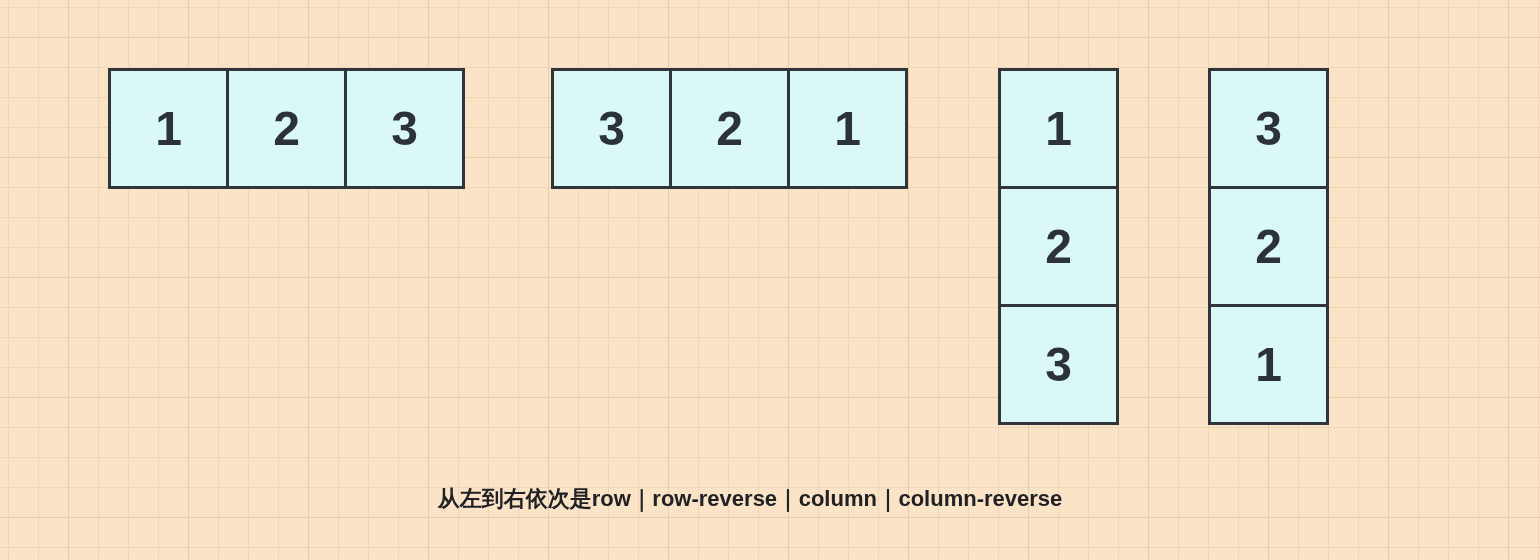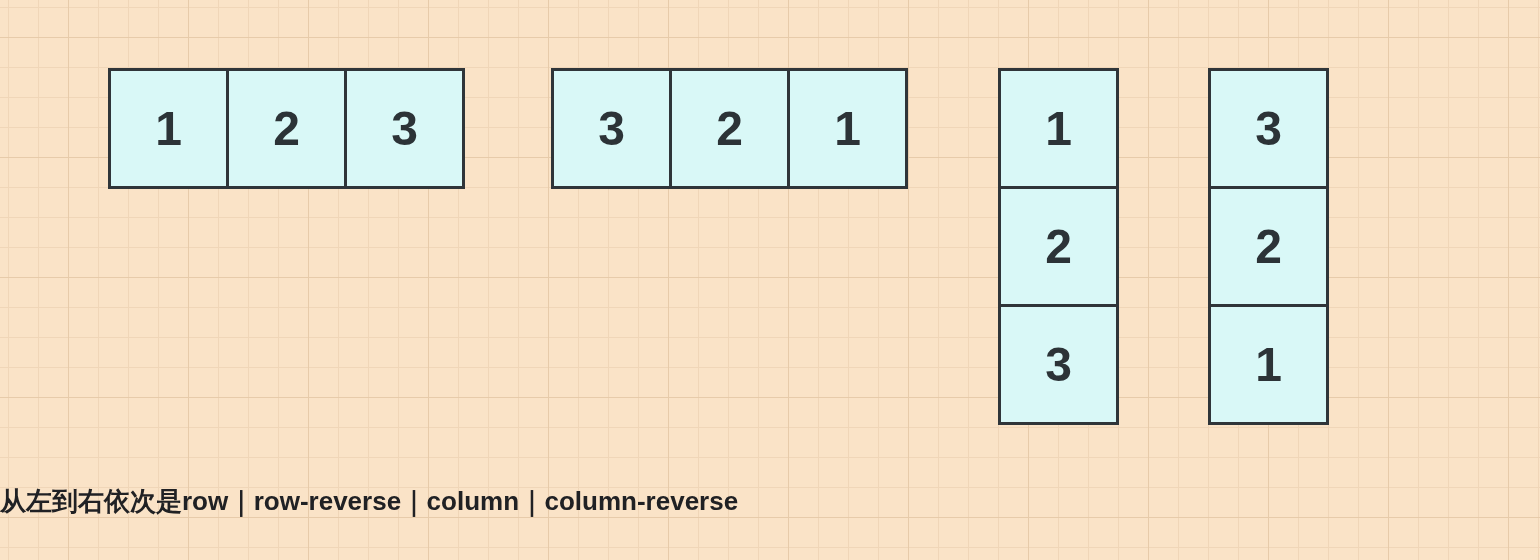--- a/index.html
+++ b/index.html
@@ -44,22 +44,22 @@
     font-size: 48px;
     font-weight: 600;
     color: #2c3337;
     box-sizing: content-box;
   }
   .caption {
     position: absolute;
     left: 0;
     top: 486px;
     width: 1500px;
-    text-align: left;
-    font-size: 26px;
+    text-align: center;
+    font-size: 22px;
     font-weight: 600;
     color: #202124;
     line-height: 1.2;
   }
 </style>
 </head>
 <body>
 
 <div class="canvas">
 

